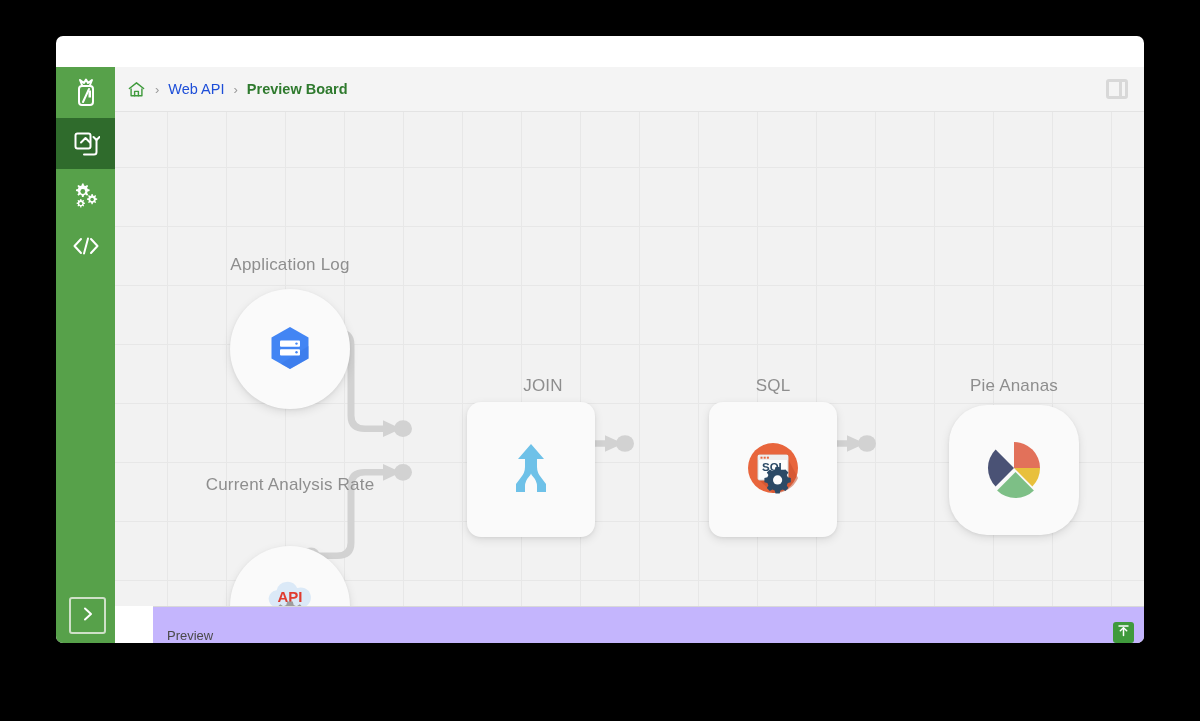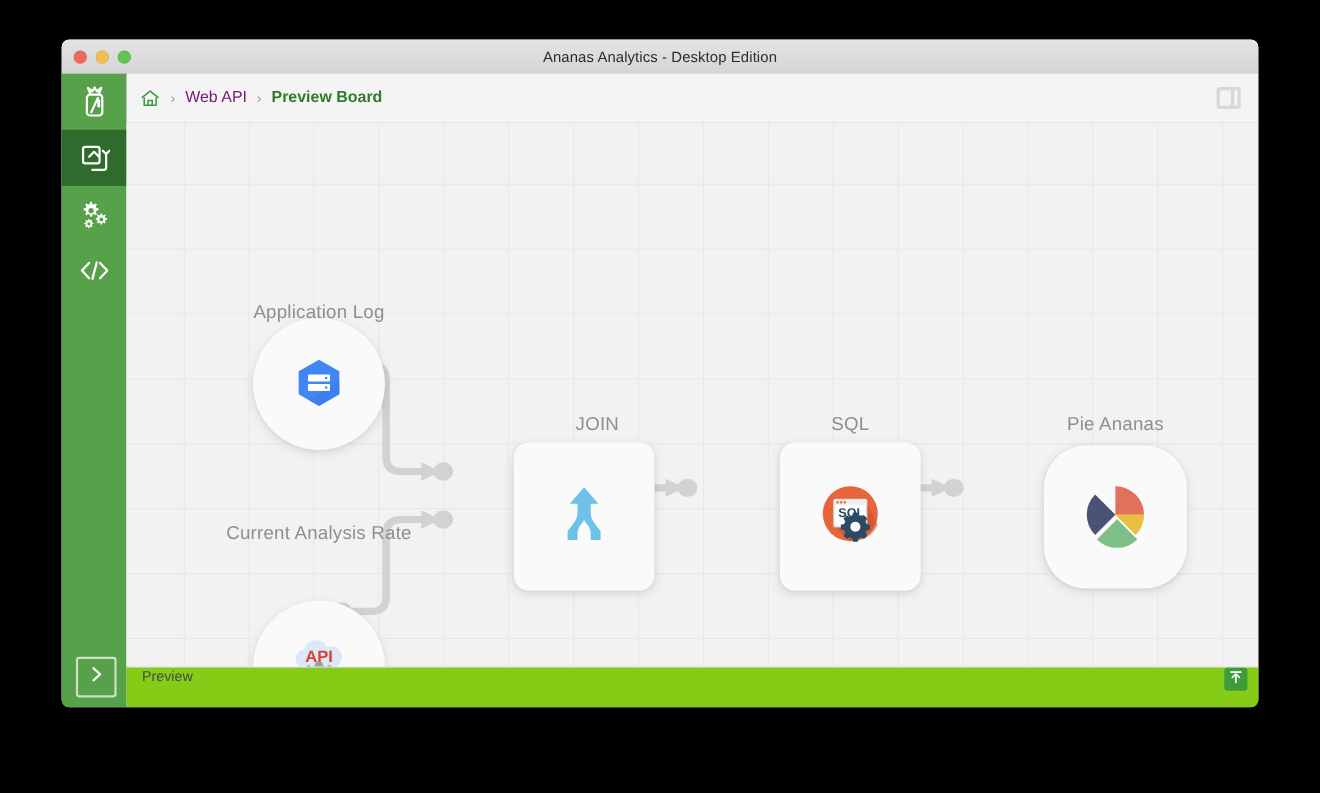--- a/index.html
+++ b/index.html
@@ -52,21 +52,21 @@
 
   
   #right{flex:1;display:flex;flex-direction:column;min-width:0;}
 
   #header{
     height:44px;background:#f4f4f4;border-bottom:1px solid #e3e3e3;
     display:flex;align-items:center;padding:0 14px 0 12px;flex:0 0 44px;
   }
   #crumbs{display:flex;align-items:center;gap:9px;flex:1;}
   .crumb{
-    font-size:14.5px;color:#701a75;white-space:nowrap;cursor:pointer;
+    font-size:14.5px;color:#1d4ed8;white-space:nowrap;cursor:pointer;
   }
   .crumb.current{color:#2f7a2e;font-weight:600;}
   .sep{color:#9a9a9a;font-size:13px;}
   #home-icon{display:flex;align-items:center;cursor:pointer;}
   #panel-toggle{width:26px;height:24px;cursor:pointer;}
 
   
   #canvas{
     flex:1;position:relative;overflow:hidden;
     background-color:#f2f2f2;
@@ -92,42 +92,34 @@
   }
   .shape-circle{border-radius:50%;}
   .shape-rounded{border-radius:14px;}
   .shape-squircle{border-radius:38px;}
 
   
   .float-btn{position:absolute;cursor:pointer;}
 
   
   #statusbar{
-    height:36px;flex:0 0 36px;background:#84cc16;border-top:1px solid #d8d8d8;
-    display:flex;align-items:flex-start;padding:0 10px 0 14px;
+    height:36px;flex:0 0 36px;background:#c4b5fd;border-top:1px solid #d8d8d8;
+    display:flex;align-items:flex-end;padding:0 10px 0 14px;margin-left:38px;
   }
   #status-text{font-size:13px;color:#4a4a4a;flex:1;}
   #export-btn{
     width:21px;height:21px;border-radius:3px;background:#3f9a3c;
     display:flex;align-items:center;justify-content:center;cursor:pointer;
   }
 </style>
 </head>
 <body>
 
 <div id="window">
 
-  <div id="titlebar">
-    <div id="lights">
-      <div class="light l-red"></div>
-      <div class="light l-yel"></div>
-      <div class="light l-grn"></div>
-    </div>
-    <div id="title">Ananas Analytics - Desktop Edition</div>
-  </div>
 
   <div id="body">
 
     <div id="rail">
 
       <div class="rail-item">
         <span>
           <svg width="28" height="30" viewBox="0 0 28 30">
             <g fill="none" stroke="#fff" stroke-width="2" stroke-linejoin="round" stroke-linecap="round">
               <path d="M10 7 L8 2 L12 5 L14 1.5 L16 5 L20 2 L18 7"></path>
@@ -234,21 +226,21 @@
               <circle cx="510" cy="357" r="9"></circle>
               <circle cx="752" cy="357" r="9"></circle>
               <path d="M268 332 L286 341 L268 350 Z"></path>
               <path d="M268 379 L286 388 L268 397 Z"></path>
               <path d="M490 348 L508 357 L490 366 Z"></path>
               <path d="M732 348 L750 357 L732 366 Z"></path>
             </g>
           </svg>
 
           <div class="node">
-            <div class="node-label" style="left:55px;top:142px;width:240px;margin-top:19px;">Application Log</div>
+            <div class="node-label" style="left:55px;top:142px;width:240px;">Application Log</div>
             <div class="node-shape shape-circle" style="left:115px;top:177px;width:120px;height:120px;">
               <span>
                 <svg width="58" height="58" viewBox="0 0 58 58">
                   <polygon points="29,9 47.5,19.5 47.5,40.5 29,51 10.5,40.5 10.5,19.5" fill="#4285f4"></polygon>
                   <polygon points="47.5,28 47.5,40.5 29,51 20,45.8" fill="#3b78e7" opacity=".55"></polygon>
                   <rect x="19" y="22.5" width="20" height="6.3" rx="1" fill="#fff"></rect>
                   <rect x="19" y="31.2" width="20" height="6.3" rx="1" fill="#fff"></rect>
                   <circle cx="35.5" cy="25.6" r="1.2" fill="#4285f4"></circle>
                   <circle cx="35.5" cy="34.3" r="1.2" fill="#4285f4"></circle>
                 </svg>

